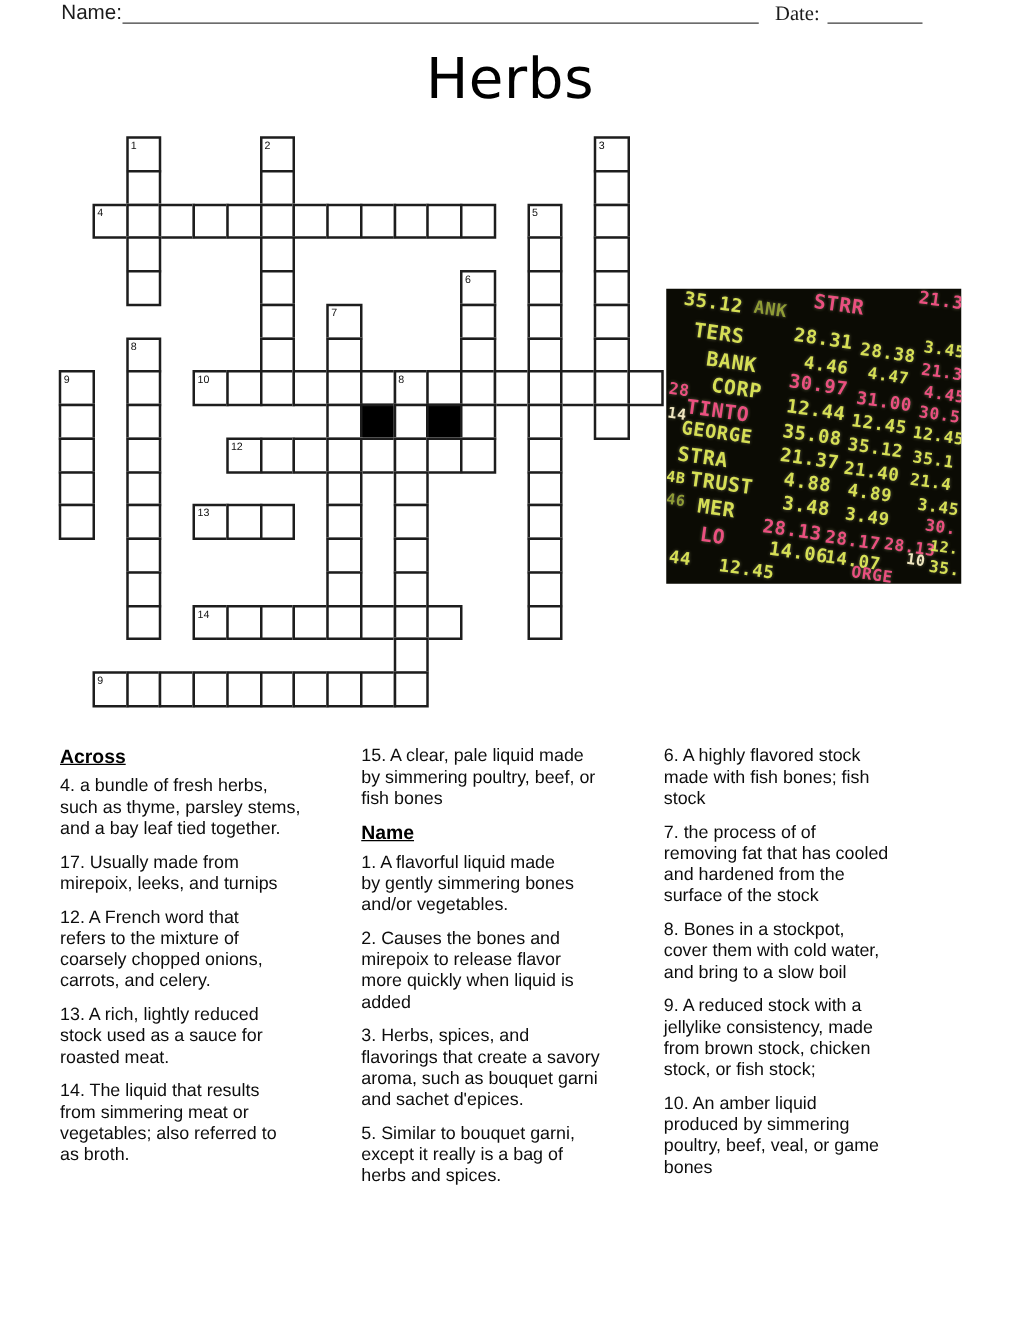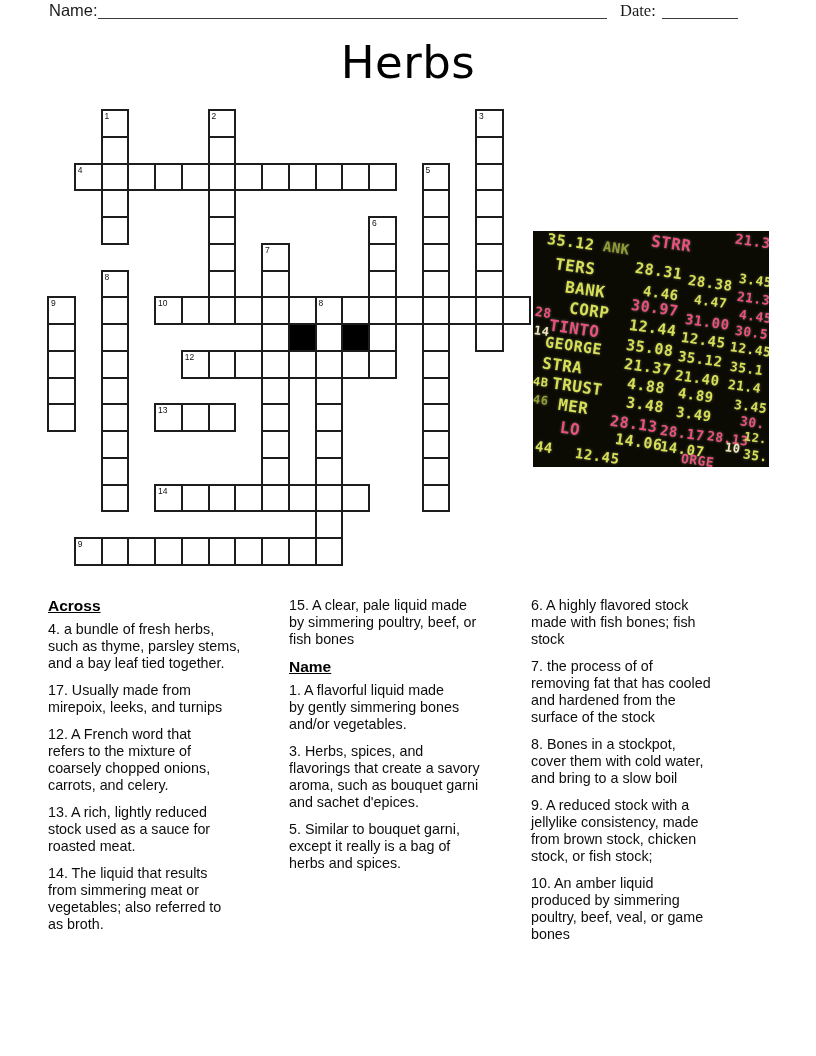--- a/index.html
+++ b/index.html
@@ -295,20 +295,24 @@
 as broth.</p>
     </div>
   <div class="clue-col" id="clue-col-2">
       <p class="clue"><b>15.</b> A clear, pale liquid made
 by simmering poultry, beef, or
 fish bones</p>
       <p class="clue-head">Name</p>
       <p class="clue"><b>1.</b> A flavorful liquid made
 by gently simmering bones
 and/or vegetables.</p>
+      <p class="clue"><b>2.</b> Causes the bones and
+mirepoix to release flavor
+more quickly when liquid is
+added</p>
       <p class="clue"><b>3.</b> Herbs, spices, and
 flavorings that create a savory
 aroma, such as bouquet garni
 and sachet d'epices.</p>
       <p class="clue"><b>5.</b> Similar to bouquet garni,
 except it really is a bag of
 herbs and spices.</p>
     </div>
   <div class="clue-col" id="clue-col-3">
       <p class="clue"><b>6.</b> A highly flavored stock

